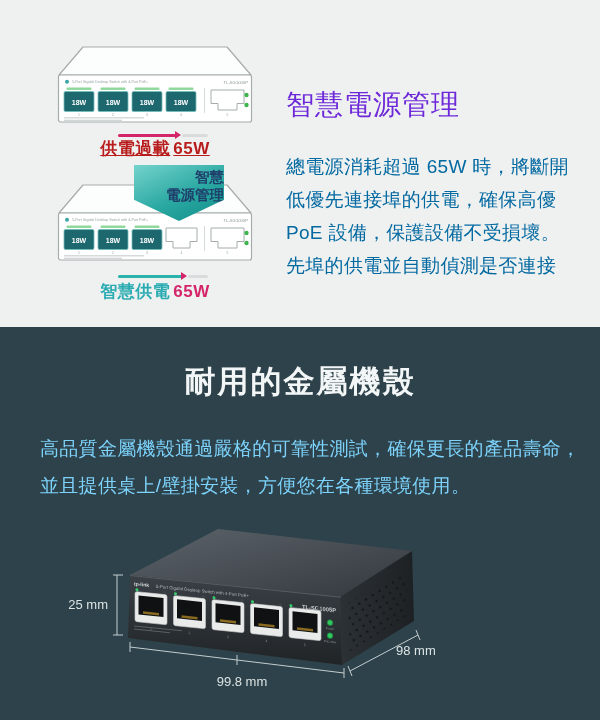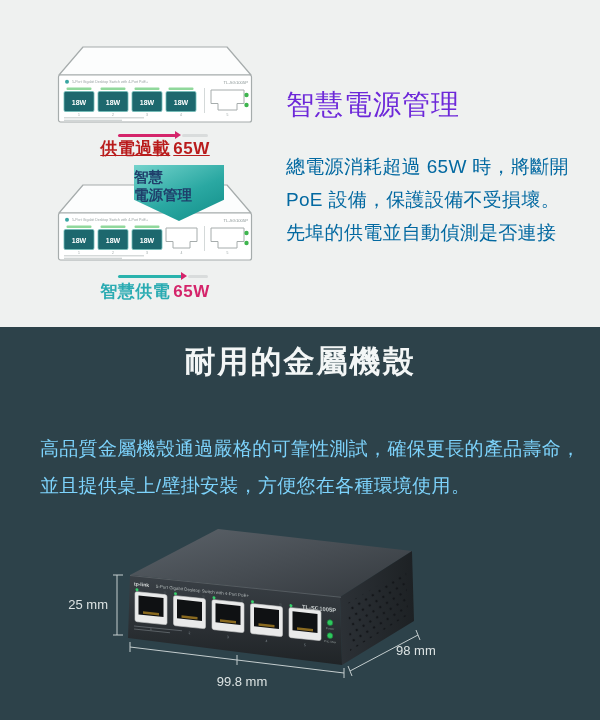--- a/index.html
+++ b/index.html
@@ -41,29 +41,29 @@
 
   .cap { position:absolute; left:0; width:100%; text-align:center; font-size:17px; font-weight:600; letter-spacing:0.5px; }
   #cap1 { top:95px; color:#b91c1c;text-decoration:underline; }
   #cap2 { top:238px; color:#2aabb2; }
   #cap2 .v { color:#d4246a; margin-left:3px; }
   #cap1 .v { margin-left:3px; }
 
   .smart-arrow { position:absolute; left:94px; top:123px; width:90px; height:56px; z-index:3;
     background:linear-gradient(155deg,#74d3cc 0%,#2aa8a2 55%,#118d88 100%);
     clip-path:polygon(0 0,100% 0,100% 62%,50% 100%,0 62%);
-    text-align:left; color:#1f3f6b; font-weight:bold; font-size:14.5px; line-height:18px; padding-top:3px; }
+    text-align:right; color:#1f3f6b; font-weight:bold; font-size:14.5px; line-height:18px; padding-top:3px; }
 
   .copy { position:absolute; left:286px; top:86px; width:300px; }
   .copy-h { font-size:28px; font-weight:normal; color:#6d28d9; letter-spacing:1px; margin-bottom:26px; }
   .pline { font-size:19px; color:#0369a1; line-height:33px; letter-spacing:0.3px; white-space:nowrap; }
 
   
   .section-dark { position:relative; width:600px; height:393px; background:#2d424a; }
-  .dark-h { padding-top:14px; text-align:center; font-size:31px; font-weight:bold; color:#f3f6f6; letter-spacing:2px; }
+  .dark-h { padding-top:34px; text-align:center; font-size:31px; font-weight:bold; color:#f3f6f6; letter-spacing:2px; }
   .dark-para { position:absolute; left:40px; top:103px; }
   .dark-para .pline { color:#7dd3fc; font-size:19px; line-height:37px; }
 
   #product { position:absolute; left:60px; top:196px; width:460px; height:175px; }
   .p-logo  { font-size:5px; font-weight:bold; fill:#d6dada; }
   .p-sub   { font-size:4.4px; fill:#b2b9b9; }
   .p-model { font-size:5.8px; fill:#c9cfcf; font-weight:bold; }
   .pp-out  { fill:#e9eaea; stroke:#c9cbcb; stroke-width:0.6; }
   .pp-in   { fill:#0f1113; }
   .pp-pins { fill:#8a6a20; }
@@ -185,20 +185,21 @@
         <div class="m-fill"></div>
         <div class="m-arrow"></div>
         <div class="m-rest"></div>
       </div>
       <div id="cap2" class="cap"><span>智慧供電</span><span class="v">65W</span></div>
     </div>
 
     <div class="copy">
       <h2 class="copy-h">智慧電源管理</h2>
       <div class="pline">總電源消耗超過 65W 時，將斷開</div>
+      <div class="pline">低優先連接埠的供電，確保高優</div>
       <div class="pline">PoE 設備，保護設備不受損壞。</div>
       <div class="pline">先埠的供電並自動偵測是否連接</div>
     </div>
   </section>
 
   <section class="section-dark">
     <h2 class="dark-h">耐用的金屬機殼</h2>
     <div class="dark-para">
       <div class="pline">高品質金屬機殼通過嚴格的可靠性測試，確保更長的產品壽命，</div>
       <div class="pline">並且提供桌上/壁掛安裝，方便您在各種環境使用。</div>

